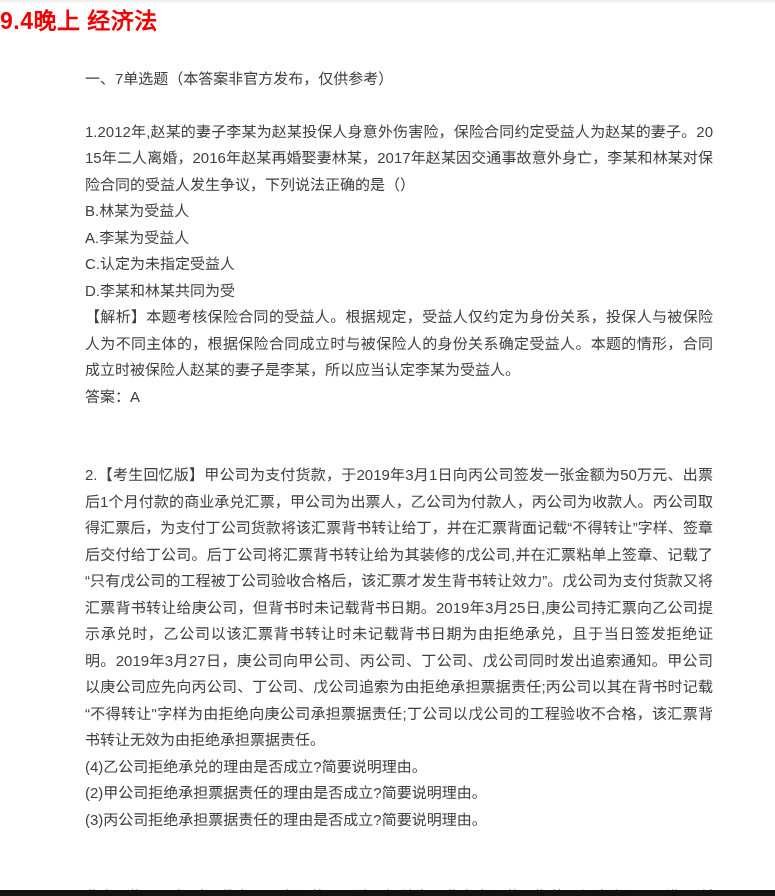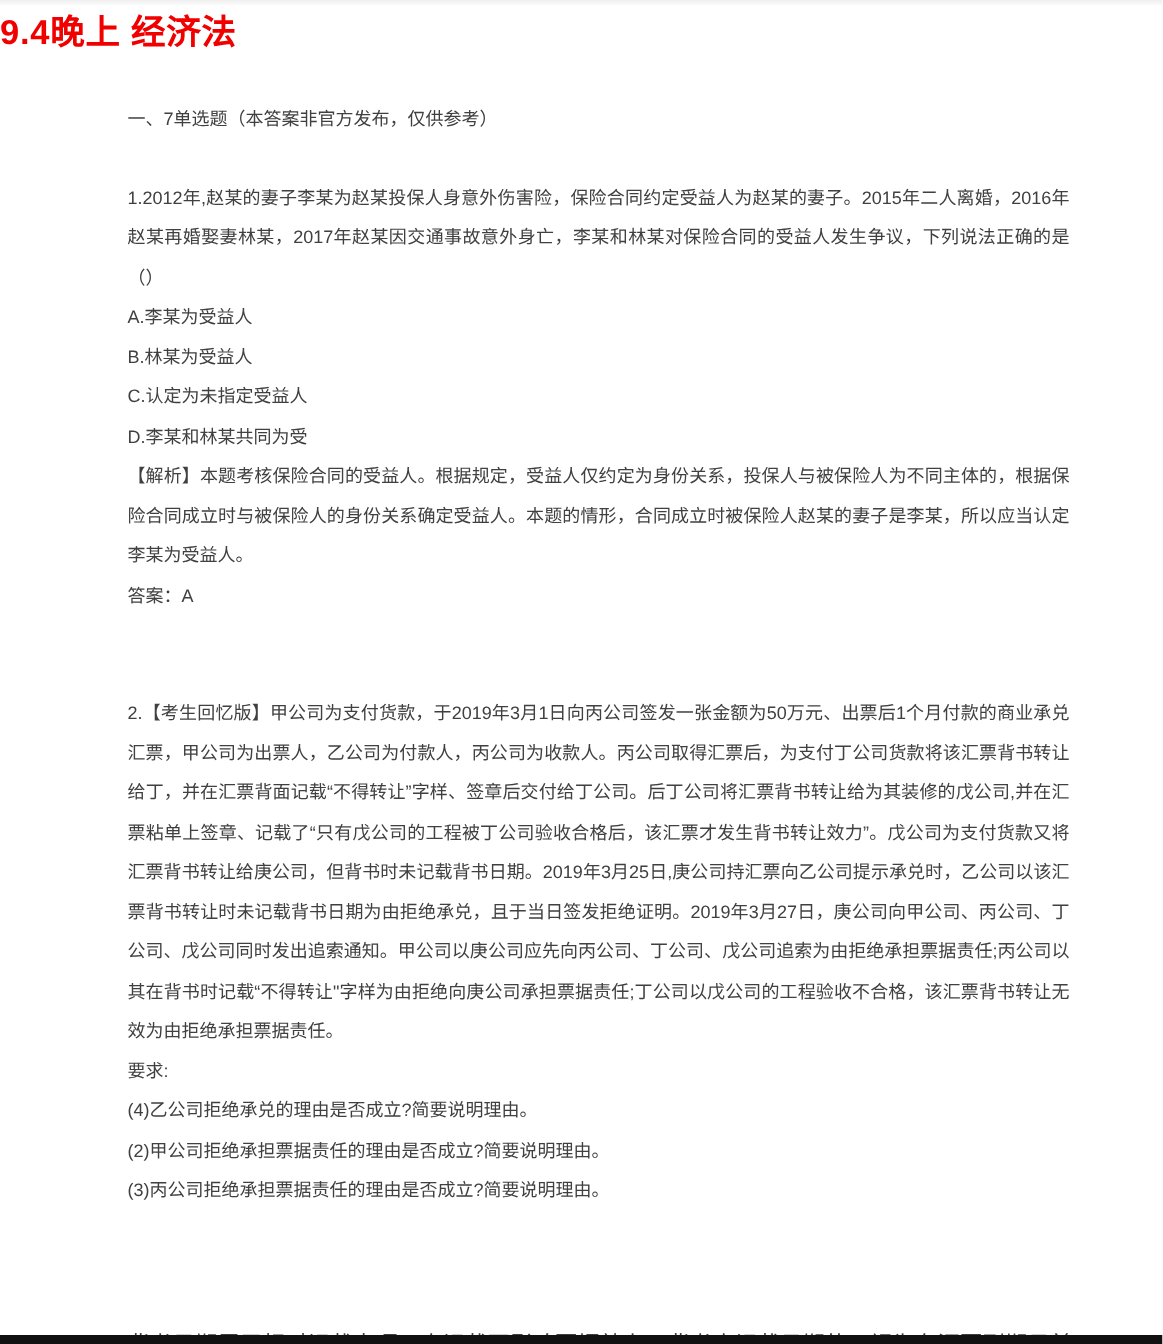--- a/index.html
+++ b/index.html
@@ -42,21 +42,21 @@
     letter-spacing: 0.5px;
     font-family: "Liberation Sans", "DejaVu Sans", sans-serif;
   }
   .content {
     margin: 0;
     padding: 0 62px 0 85px;
   }
   p.para {
     margin: 0;
     padding: 0;
-    font-size: 12px;
+    font-size: 15px;
     line-height: 26.5px;
     color: #404040;
     text-align: justify;
     text-justify: inter-ideograph;
     word-break: break-all;
   }
   .spacer-lg { height: 30px; }
   .gap-line { height: 26px; }
   .bottom-clip {
     position: absolute;
@@ -95,40 +95,39 @@
   <div class="spacer-lg"></div>
 
   <div class="content">
 
     <p class="para">一、7单选题（本答案非官方发布，仅供参考）</p>
 
     <div class="gap-line"></div>
 
     <p class="para">1.2012年,赵某的妻子李某为赵某投保人身意外伤害险，保险合同约定受益人为赵某的妻子。2015年二人离婚，2016年赵某再婚娶妻林某，2017年赵某因交通事故意外身亡，李某和林某对保险合同的受益人发生争议，下列说法正确的是（）</p>
 
+    <p class="para">B.林某为受益人</p>
+
     <p class="para">A.李某为受益人</p>
-
-    <p class="para">B.林某为受益人</p>
 
     <p class="para">C.认定为未指定受益人</p>
 
     <p class="para">D.李某和林某共同为受</p>
 
     <p class="para">【解析】本题考核保险合同的受益人。根据规定，受益人仅约定为身份关系，投保人与被保险人为不同主体的，根据保险合同成立时与被保险人的身份关系确定受益人。本题的情形，合同成立时被保险人赵某的妻子是李某，所以应当认定李某为受益人。</p>
 
     <p class="para">答案：A</p>
 
     <div class="gap-line"></div>
 
 
     <div class="gap-line"></div>
 
     <p class="para">2.【考生回忆版】甲公司为支付货款，于2019年3月1日向丙公司签发一张金额为50万元、出票后1个月付款的商业承兑汇票，甲公司为出票人，乙公司为付款人，丙公司为收款人。丙公司取得汇票后，为支付丁公司货款将该汇票背书转让给丁，并在汇票背面记载“不得转让”字样、签章后交付给丁公司。后丁公司将汇票背书转让给为其装修的戊公司,并在汇票粘单上签章、记载了“只有戊公司的工程被丁公司验收合格后，该汇票才发生背书转让效力”。戊公司为支付货款又将汇票背书转让给庚公司，但背书时未记载背书日期。2019年3月25日,庚公司持汇票向乙公司提示承兑时，乙公司以该汇票背书转让时未记载背书日期为由拒绝承兑，且于当日签发拒绝证明。2019年3月27日，庚公司向甲公司、丙公司、丁公司、戊公司同时发出追索通知。甲公司以庚公司应先向丙公司、丁公司、戊公司追索为由拒绝承担票据责任;丙公司以其在背书时记载“不得转让"字样为由拒绝向庚公司承担票据责任;丁公司以戊公司的工程验收不合格，该汇票背书转让无效为由拒绝承担票据责任。</p>
 
-    <p class="para">要求:</p>
 
 
     <p class="para">(4)乙公司拒绝承兑的理由是否成立?简要说明理由。</p>
 
     <p class="para">(2)甲公司拒绝承担票据责任的理由是否成立?简要说明理由。</p>
 
     <p class="para">(3)丙公司拒绝承担票据责任的理由是否成立?简要说明理由。</p>
 
   </div>
 </div>

